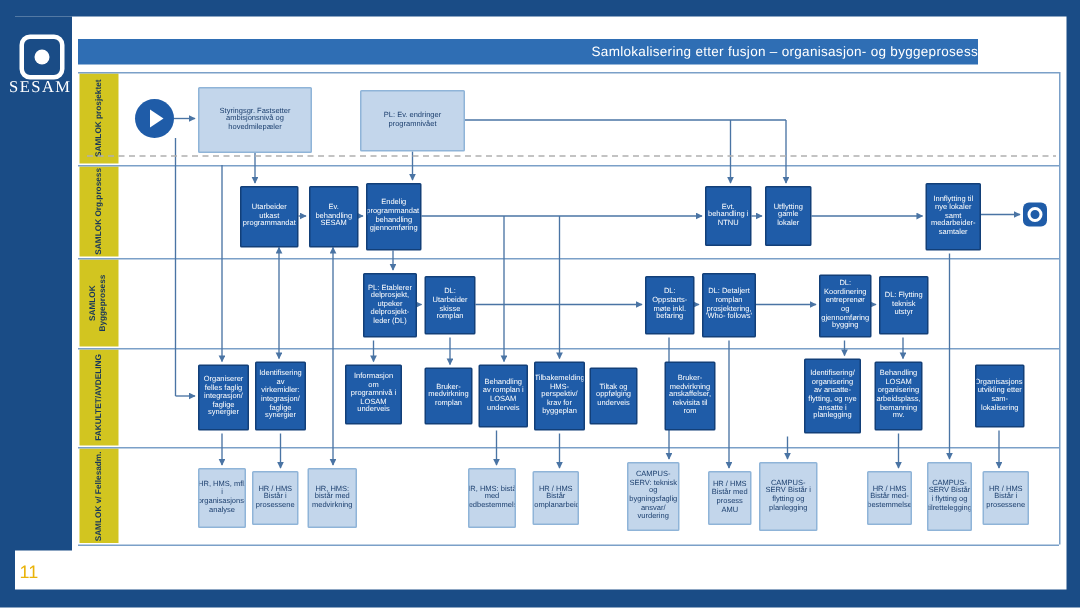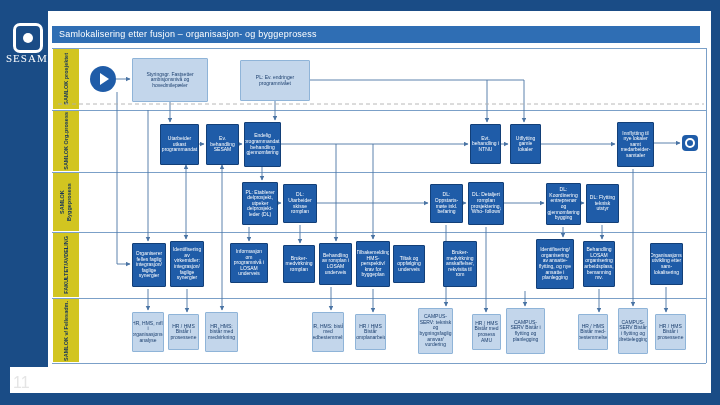--- a/index.html
+++ b/index.html
@@ -4,23 +4,23 @@
 <style>
   html,body{margin:0;padding:0;}
   body{width:720px;height:405px;background:#1a4c86;position:relative;overflow:hidden;
        font-family:"Liberation Sans",sans-serif;}
   #slide{position:absolute;left:10px;top:11px;width:701px;height:382px;background:#ffffff;}
   #band{position:absolute;left:10px;top:11px;width:38px;height:356px;background:#1a4c86;}
   #logo-sq{position:absolute;left:13px;top:23px;width:24px;height:24px;border:3px solid #fff;border-radius:7px;}
   #logo-circle{position:absolute;left:7px;top:7px;width:10px;height:10px;background:#fff;border-radius:50%;}
   #logo-text{position:absolute;left:6px;top:52px;width:38px;text-align:center;color:#fff;
              font-family:"Liberation Serif",serif;font-size:11px;letter-spacing:1px;}
-  #titlebar{position:absolute;left:52px;top:26px;width:648px;height:17px;background:#2f6eb4;}
+  #titlebar{position:absolute;left:52px;top:26px;width:600px;height:17px;background:#2f6eb4;text-align:right;}
   #titlebar span{display:block;color:#fff;font-size:9px;line-height:17px;padding-left:7px;letter-spacing:.2px;}
-  #pagenum{position:absolute;left:13px;top:374px;font-size:16px;color:#e5e5e5;}
+  #pagenum{position:absolute;left:13px;top:374px;font-size:12px;color:#eab308;}
   .lane-cell{position:absolute;left:53px;width:26px;background:#d2c520;display:flex;align-items:center;justify-content:center;}
   .lane-cell span{writing-mode:vertical-rl;transform:rotate(180deg);font-size:5.5px;font-weight:bold;
                   color:#17365a;text-align:center;line-height:1.25;}
   .lane-line{position:absolute;left:52px;width:654px;height:1px;background:#7ba0c8;}
   #rightline{position:absolute;left:706px;top:48px;width:1px;height:315px;background:#7ba0c8;}
   .pbox{position:absolute;display:flex;align-items:center;justify-content:center;text-align:center;
         font-size:5px;line-height:1.12;overflow:hidden;padding:1px;box-sizing:border-box;border-radius:1px;}
   .pbox.dark{background:#1f5ca8;color:#fff;border:1px solid #123f78;}
   .pbox.light{background:#c3d6eb;color:#1c3f6e;border:1px solid #8fb4d8;}
   #edges{position:absolute;left:0;top:0;pointer-events:none;}

